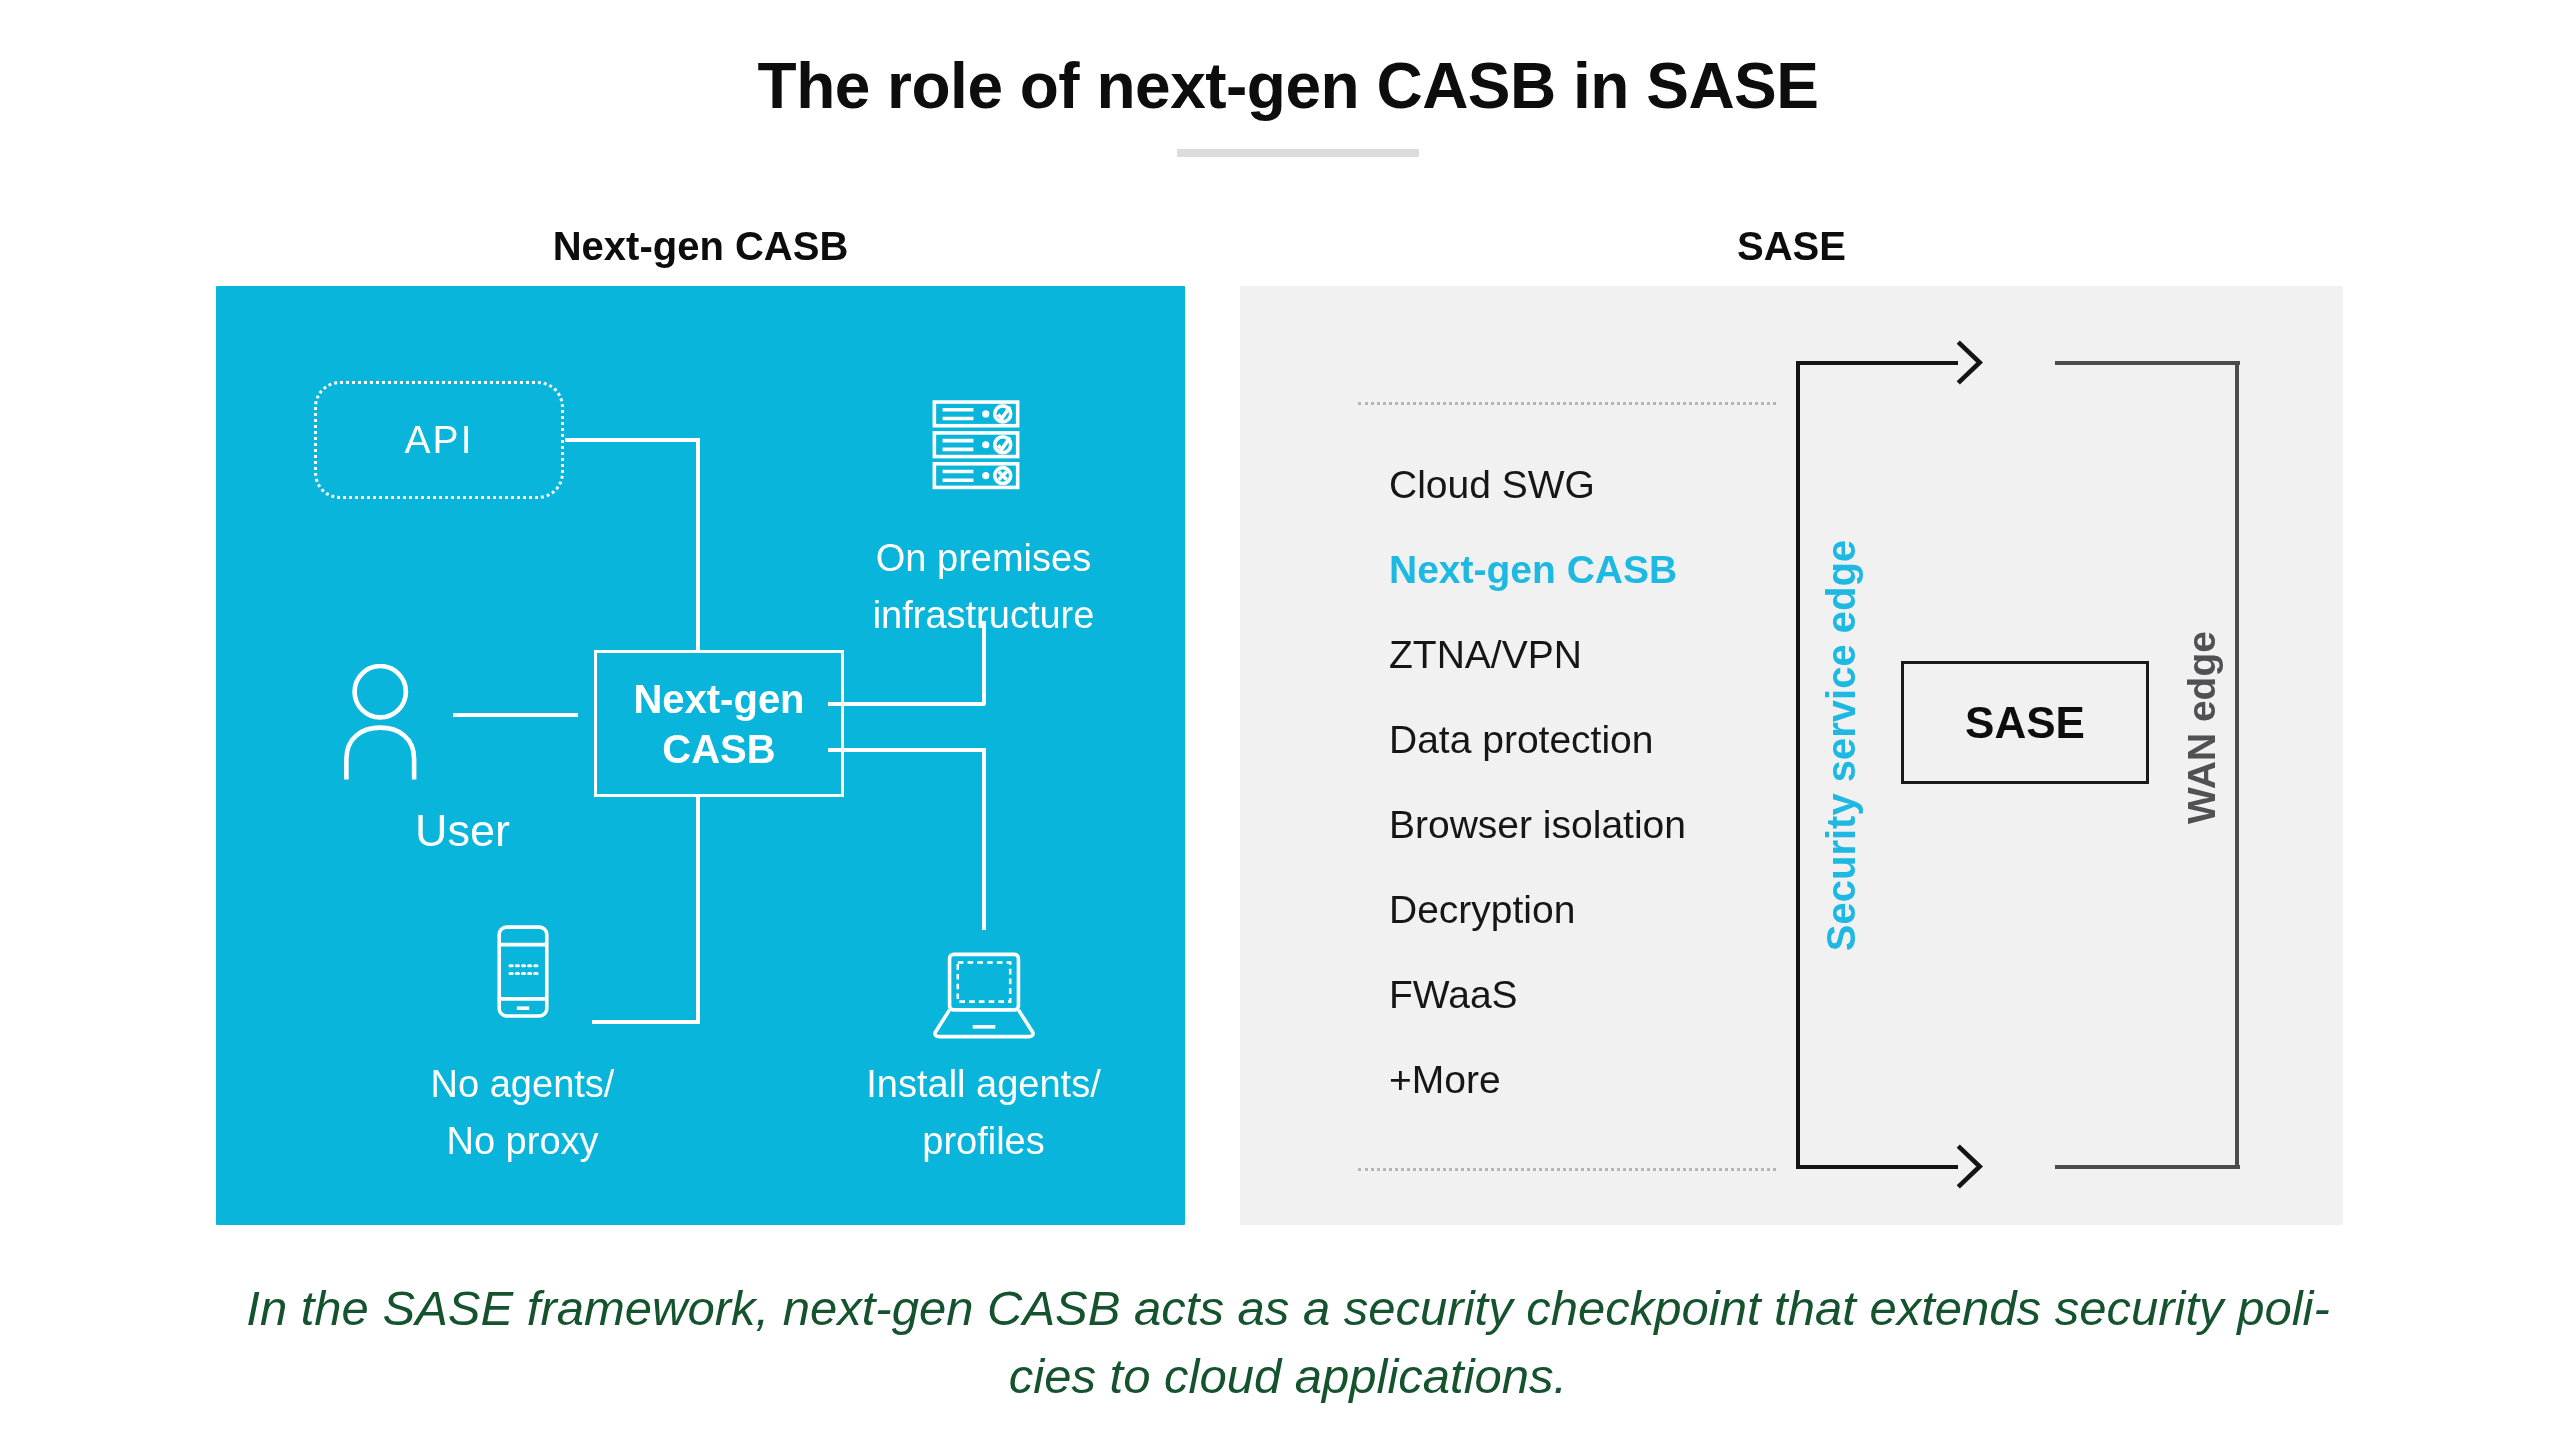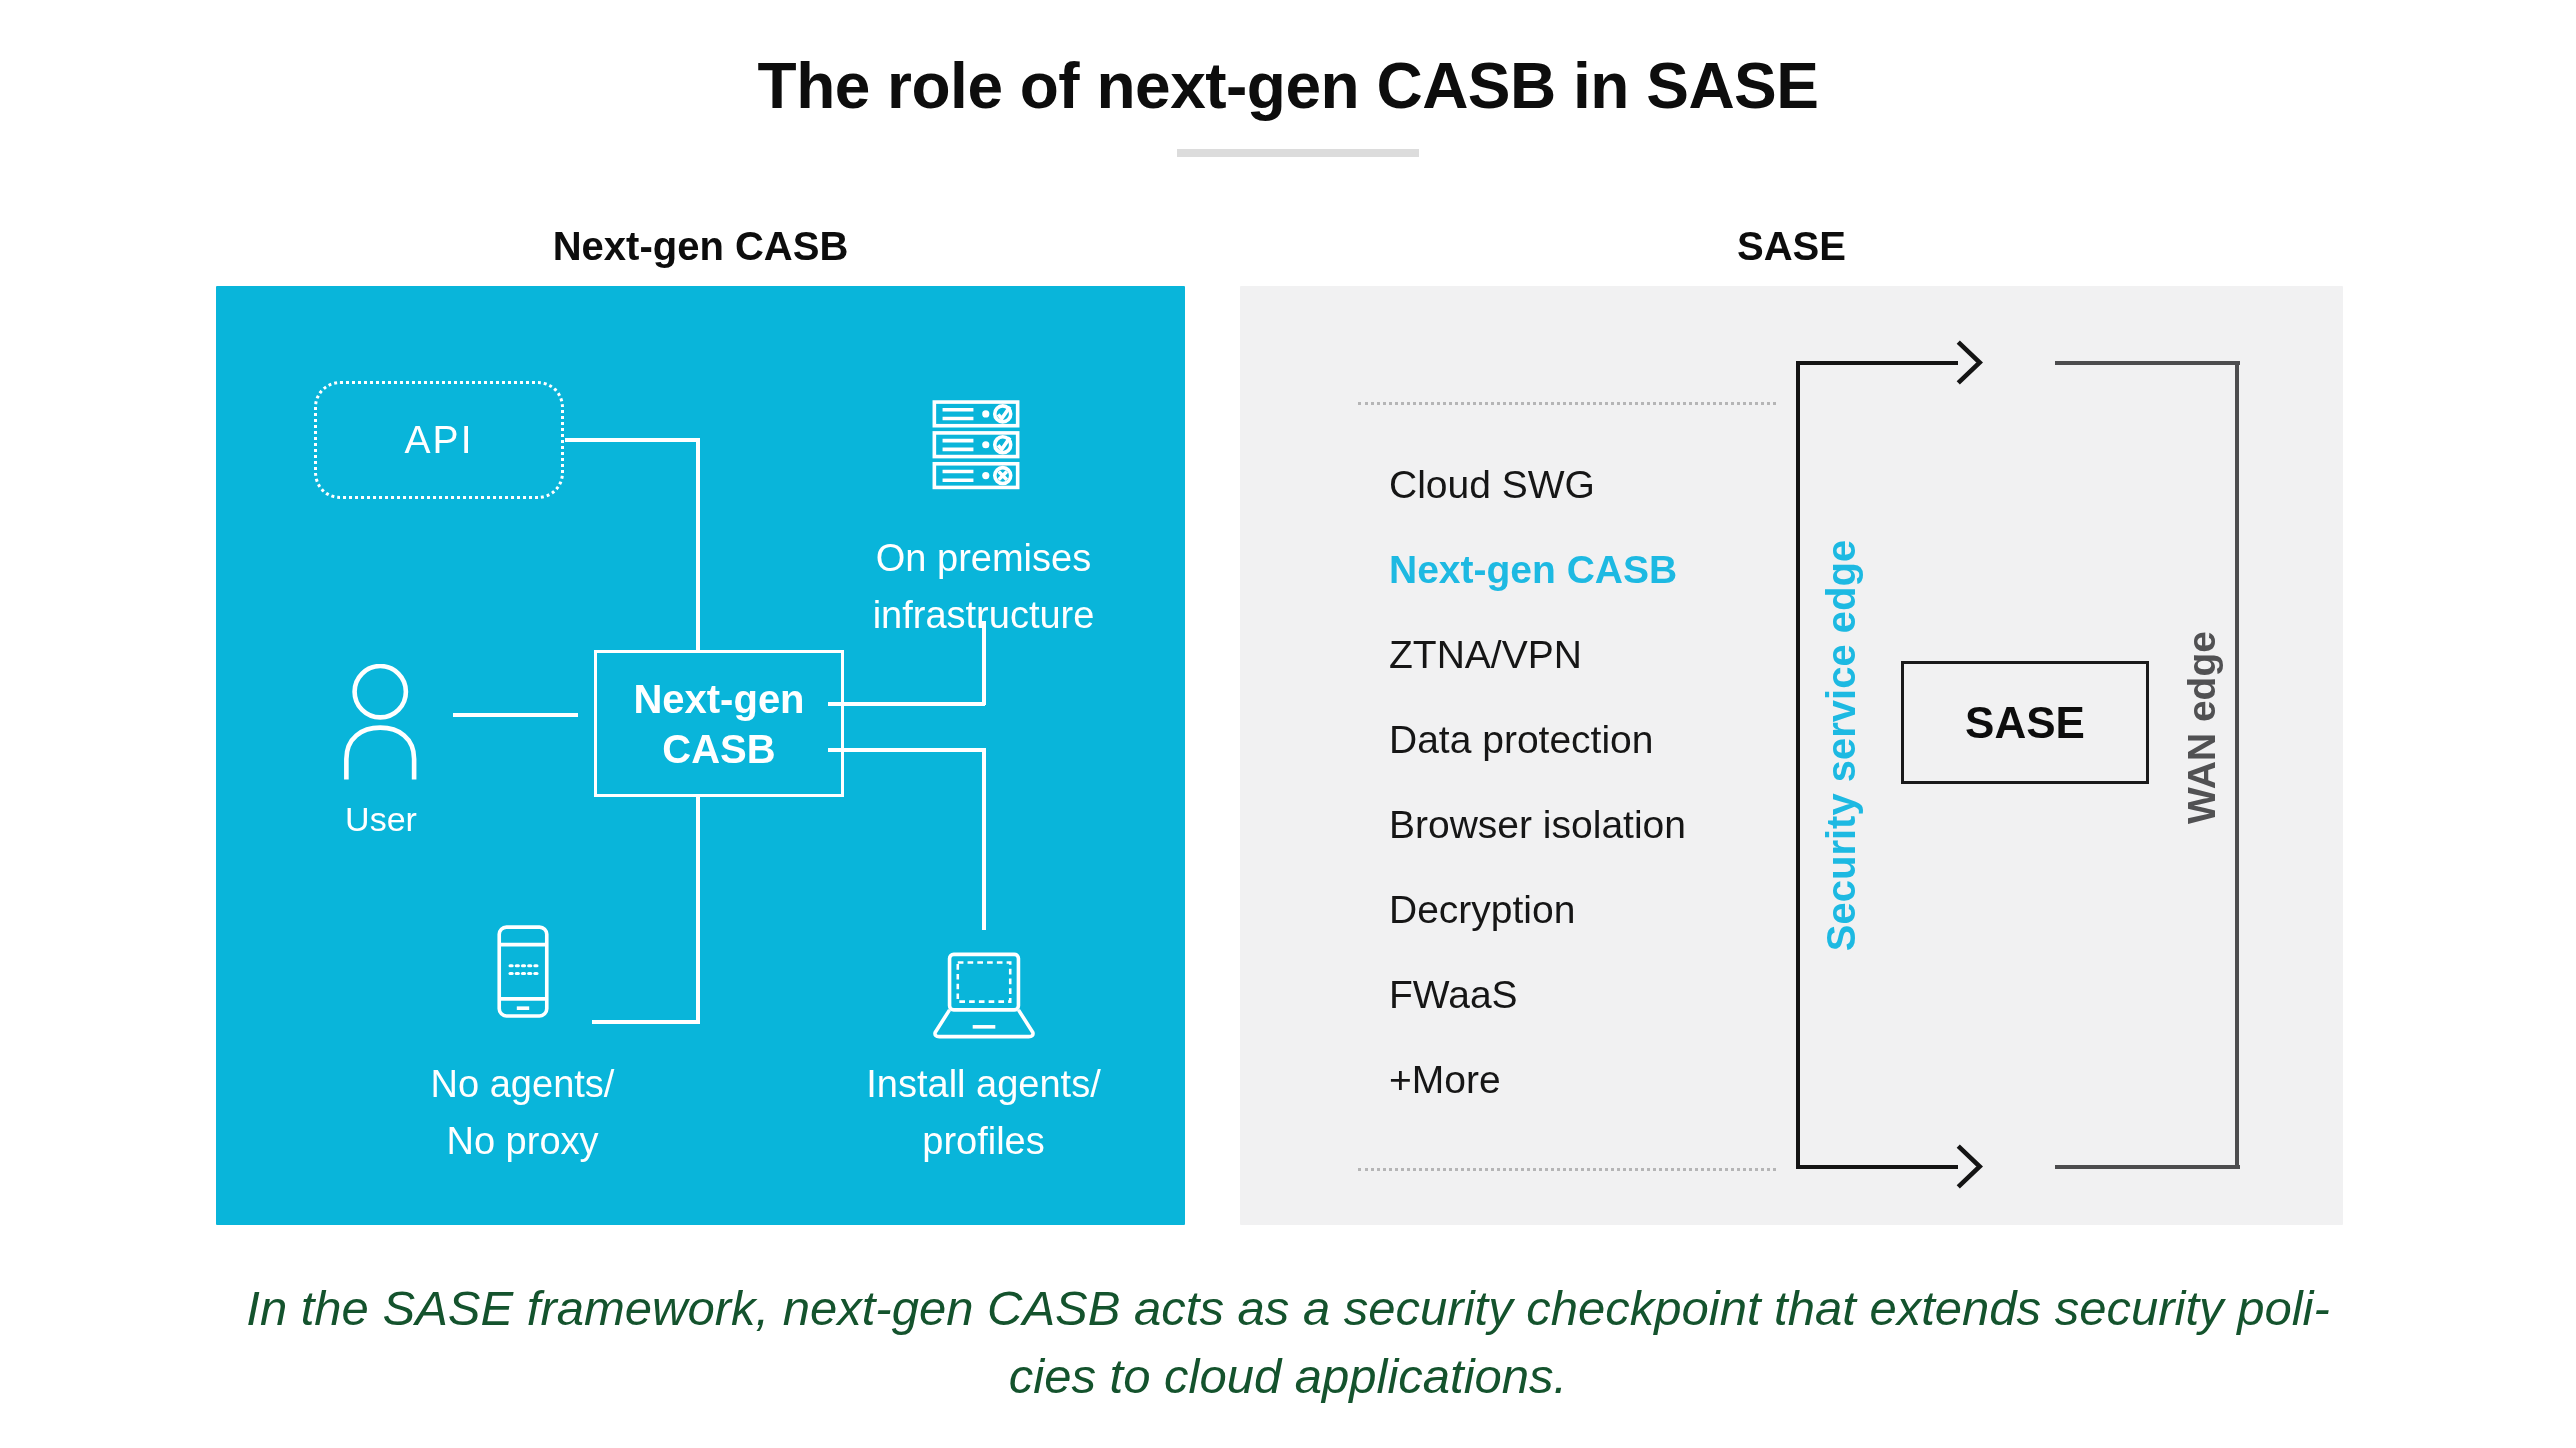--- a/index.html
+++ b/index.html
@@ -21,21 +21,21 @@
 
   
   .api-box{position:absolute;left:98px;top:95px;width:250px;height:118px;box-sizing:border-box;
            border:3.1px dotted #ffffff;border-radius:26px;display:flex;align-items:center;justify-content:center;
            color:#ffffff;font-size:39px;letter-spacing:2.1px;}
   .casb-box{position:absolute;left:362px;top:364px;width:250px;height:147px;box-sizing:border-box;
             border:3.6px solid #ffffff;display:flex;flex-direction:column;align-items:center;justify-content:center;
             color:#ffffff;font-size:40px;font-weight:700;line-height:50px;text-align:center;margin-left:16px;}
   .wlabel{position:absolute;color:#ffffff;font-size:38px;line-height:57px;text-align:center;}
   .lab-onprem{left:587px;top:244px;width:361px;}
-  .lab-user{left:36px;top:505px;width:258px;font-size:34px;}
+  .lab-user{left:36px;top:516px;width:258px;font-size:45px;text-align:right;}
   .lab-noagents{left:152px;top:770px;width:309px;}
   .lab-install{left:613px;top:770px;width:309px;}
   .icon{position:absolute;}
   .ic-servers{left:716px;top:114px;}
   .ic-user{left:122px;top:378px;}
   .ic-phone{left:281px;top:639px;}
   .ic-laptop{left:713px;top:666px;}
   .wline{position:absolute;background:#ffffff;}
   .c-api-h{left:349px;top:152px;width:134px;height:3.6px;}
   .c-api-v{left:480px;top:152px;width:3.6px;height:213px;}

